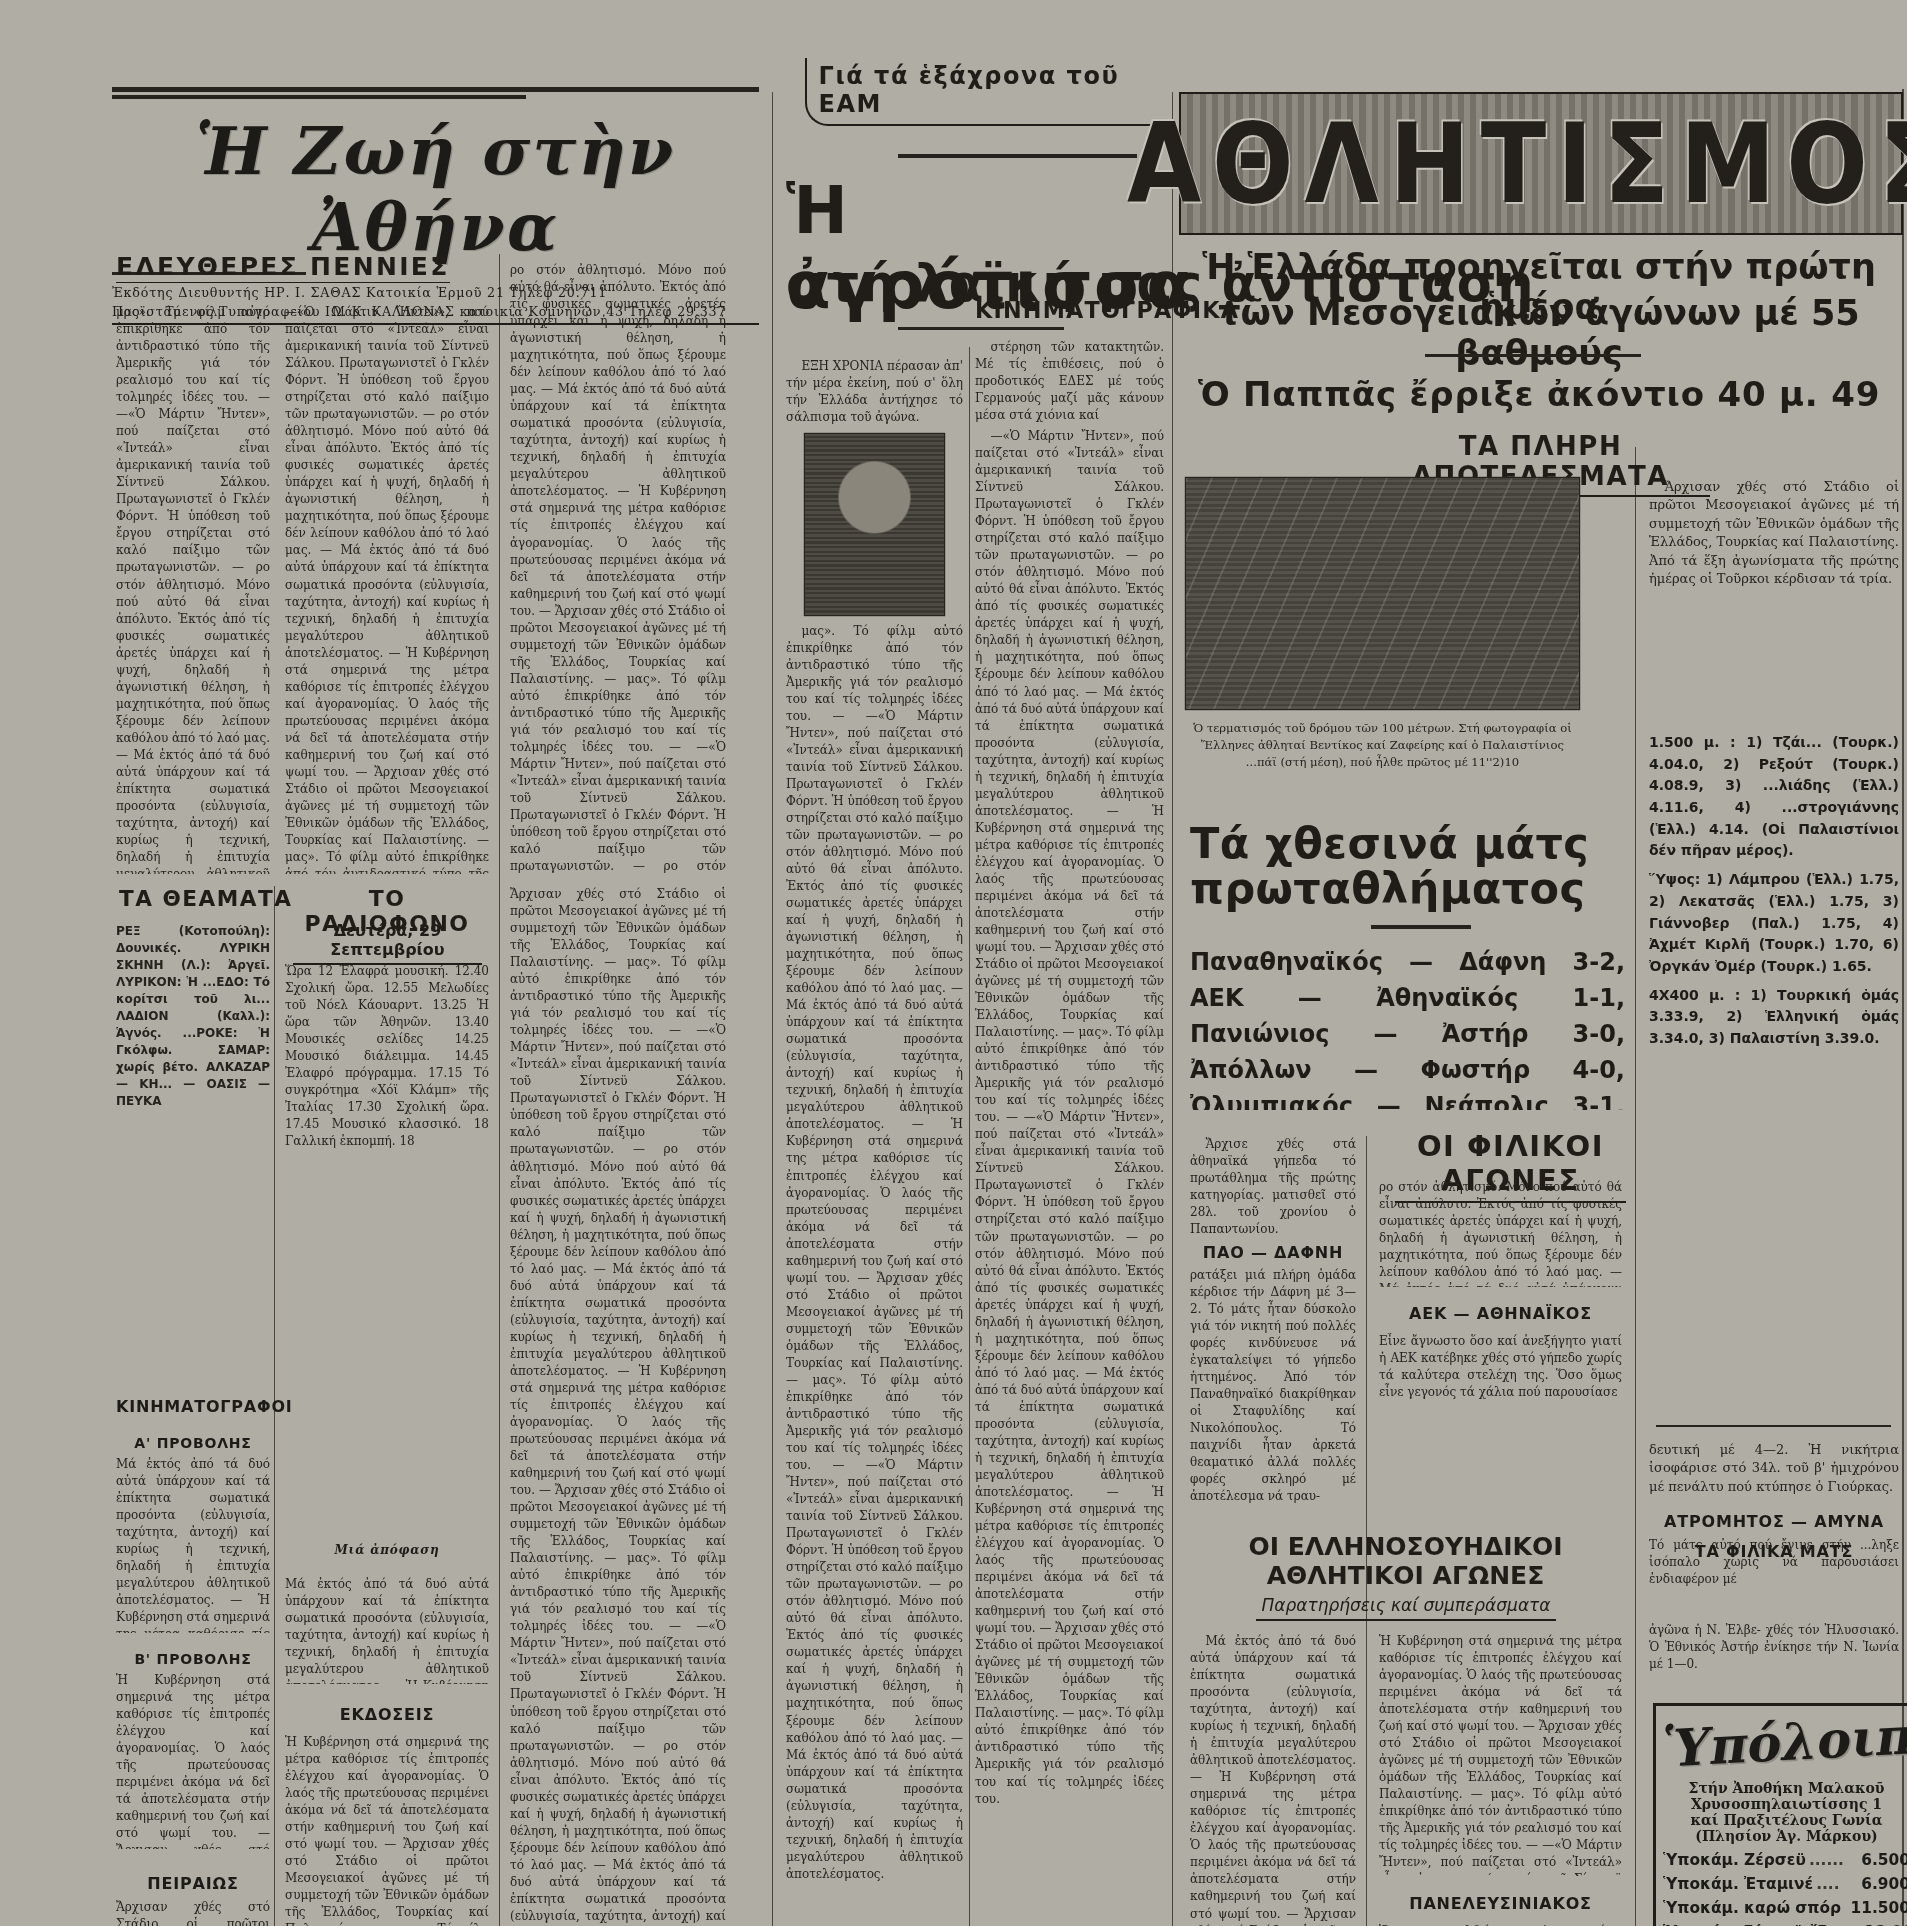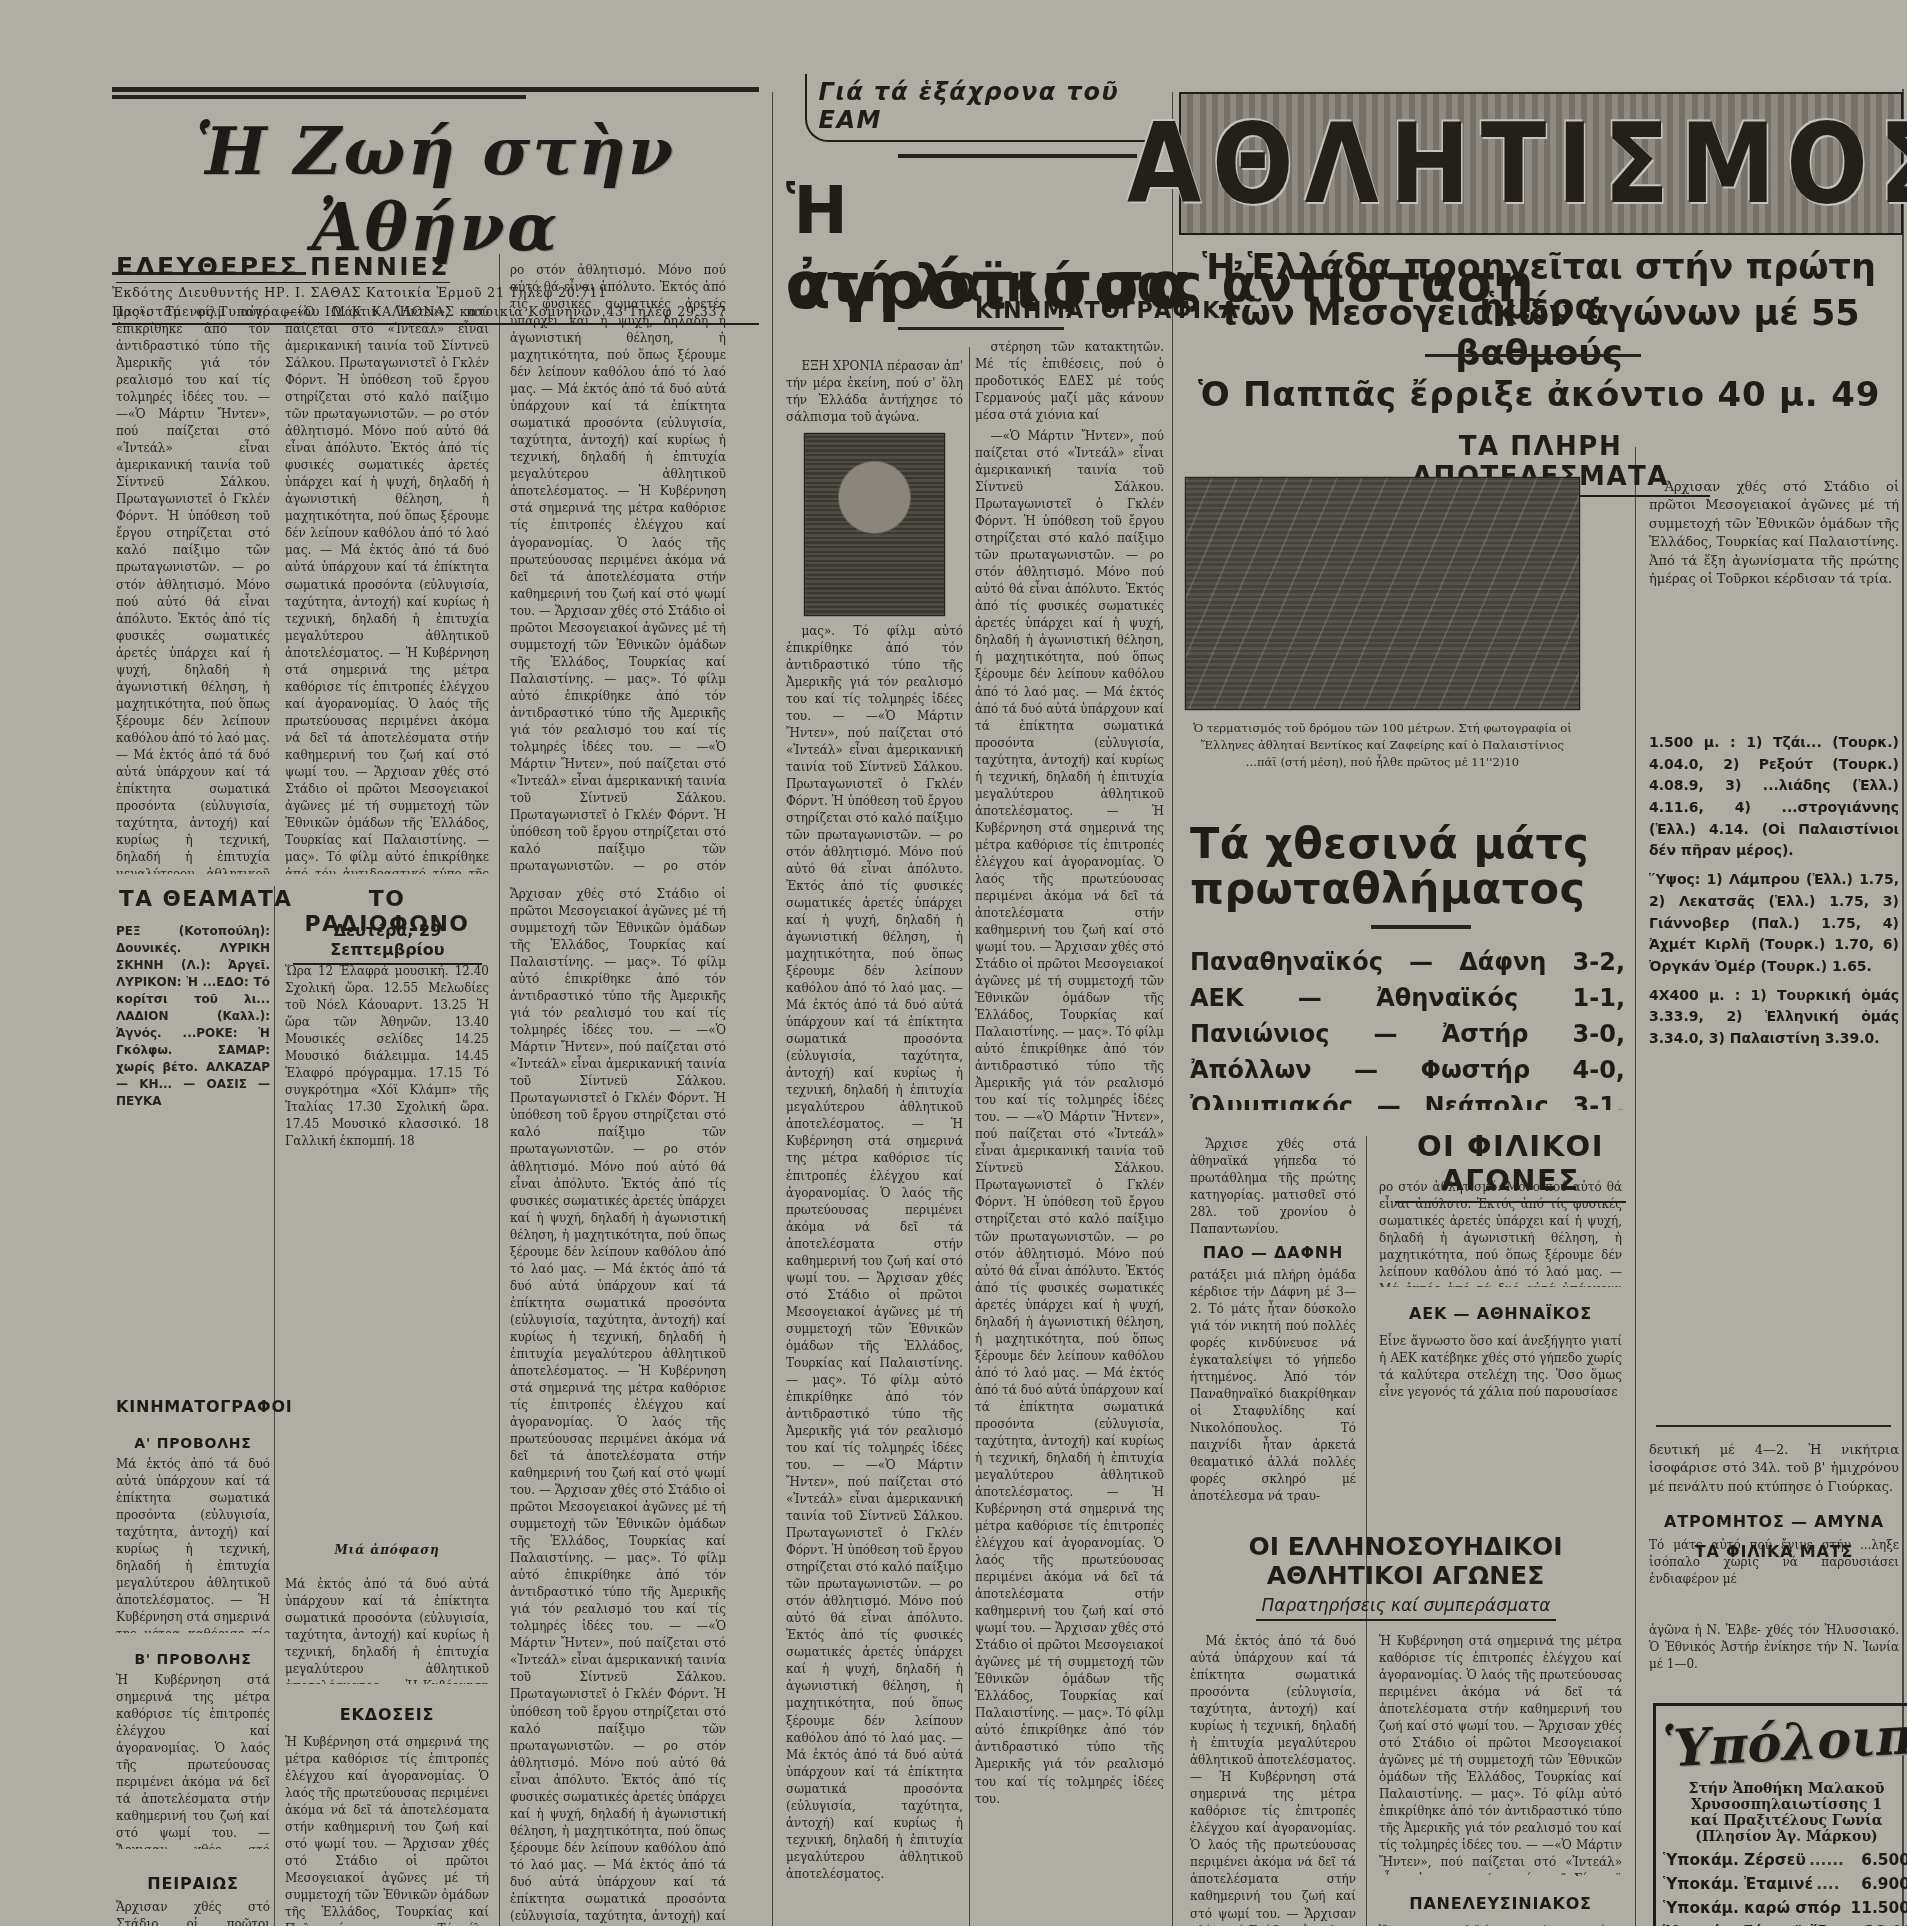--- a/index.html
+++ b/index.html
@@ -80,21 +80,21 @@
 <div class="abs hdr center" style="left:285px;top:886px;width:204px;font-size:22px;letter-spacing:1.5px;">ΤΟ ΡΑΔΙΟΦΩΝΟ</div>
 <div class="abs hdr center undl" style="left:293px;top:921px;width:189px;font-size:16px;">Δευτέρα, 29 Σεπτεμβρίου</div>
 <div class="abs txt" style="left:285px;top:963px;width:204px;height:551px;overflow:hidden;">Ὥρα 12 Ἐλαφρά μουσική. 12.40 Σχολική ὥρα. 12.55 Μελωδίες τοῦ Νόελ Κάουαρντ. 13.25 Ἡ ὥρα τῶν Ἀθηνῶν. 13.40 Μουσικές σελίδες 14.25 Μουσικό διάλειμμα. 14.45 Ἐλαφρό πρόγραμμα. 17.15 Τό συγκρότημα «Χόϊ Κλάμπ» τῆς Ἰταλίας 17.30 Σχολική ὥρα. 17.45 Μουσικό κλασσικό. 18 Γαλλική ἐκπομπή. 18</div>
 <div class="abs subhead" style="left:285px;top:1533px;width:204px;font-size:12px;font-family:'DejaVu Serif',serif;font-style:italic;">Μιά ἀπόφαση</div>
 <div class="abs txt" style="left:285px;top:1576px;width:204px;height:108px;overflow:hidden;">Μά ἐκτός ἀπό τά δυό αὐτά ὑπάρχουν καί τά ἐπίκτητα σωματικά προσόντα (εὐλυγισία, ταχύτητα, ἀντοχή) καί κυρίως ἡ τεχνική, δηλαδή ἡ ἐπιτυχία μεγαλύτερου ἀθλητικοῦ ἀποτελέσματος. — Ἡ Κυβέρνηση στά σημερινά της μέτρα καθόρισε τίς ἐπιτροπές ἐλέγχου καί ἀγορανομίας. Ὁ λαός τῆς πρωτεύουσας περιμένει ἀκόμα νά δεῖ τά ἀποτελέσματα στήν καθημερινή του ζωή καί στό ψωμί του. — Ἄρχισαν χθές στό Στάδιο οἱ πρῶτοι Μεσογειακοί ἀγῶνες μέ τή συμμετοχή τῶν Ἐθνικῶν ὁμάδων τῆς Ἑλλάδος, Τουρκίας καί Παλαιστίνης. — μας». Τό φίλμ αὐτό ἐπικρίθηκε ἀπό τόν ἀντιδραστικό τύπο τῆς Ἀμερικῆς γιά τόν ρεαλισμό του καί τίς τολμηρές ἰδέες του. — —«Ὁ Μάρτιν Ἤντεν», πού παίζεται στό «Ἰντεάλ» εἶναι ἀμερικανική ταινία τοῦ Σίντνεϋ Σάλκου. Πρωταγωνιστεῖ ὁ Γκλέν Φόρντ. Ἡ ὑπόθεση τοῦ ἔργου στηρίζεται στό καλό παίξιμο τῶν πρωταγωνιστῶν. — ρο στόν ἀθλητισμό. Μόνο πού αὐτό θά εἶναι ἀπόλυτο. Ἐκτός ἀπό τίς φυσικές σωματικές ἀρετές ὑπάρχει καί ἡ ψυχή, δηλαδή ἡ ἀγωνιστική θέληση, ἡ μαχητικότητα, πού ὅπως ξέρουμε δέν λείπουν καθόλου ἀπό τό λαό μας.</div>
 <div class="abs subhead" style="left:285px;top:1695px;width:204px;">ΕΚΔΟΣΕΙΣ</div>
 <div class="abs txt" style="left:285px;top:1734px;width:204px;height:404px;overflow:hidden;">Ἡ Κυβέρνηση στά σημερινά της μέτρα καθόρισε τίς ἐπιτροπές ἐλέγχου καί ἀγορανομίας. Ὁ λαός τῆς πρωτεύουσας περιμένει ἀκόμα νά δεῖ τά ἀποτελέσματα στήν καθημερινή του ζωή καί στό ψωμί του. — Ἄρχισαν χθές στό Στάδιο οἱ πρῶτοι Μεσογειακοί ἀγῶνες μέ τή συμμετοχή τῶν Ἐθνικῶν ὁμάδων τῆς Ἑλλάδος, Τουρκίας καί Παλαιστίνης. — μας». Τό φίλμ αὐτό ἐπικρίθηκε ἀπό τόν ἀντιδραστικό τύπο τῆς Ἀμερικῆς γιά τόν ρεαλισμό του καί τίς τολμηρές ἰδέες του. — —«Ὁ Μάρτιν Ἤντεν», πού παίζεται στό «Ἰντεάλ» εἶναι ἀμερικανική ταινία τοῦ Σίντνεϋ Σάλκου. Πρωταγωνιστεῖ ὁ Γκλέν Φόρντ. Ἡ ὑπόθεση τοῦ ἔργου στηρίζεται στό καλό παίξιμο τῶν πρωταγωνιστῶν. — ρο στόν ἀθλητισμό. Μόνο πού αὐτό θά εἶναι ἀπόλυτο. Ἐκτός ἀπό τίς φυσικές σωματικές ἀρετές ὑπάρχει καί ἡ ψυχή, δηλαδή ἡ ἀγωνιστική θέληση, ἡ μαχητικότητα, πού ὅπως ξέρουμε δέν λείπουν καθόλου ἀπό τό λαό μας. — Μά ἐκτός ἀπό τά δυό αὐτά ὑπάρχουν καί τά ἐπίκτητα σωματικά προσόντα (εὐλυγισία, ταχύτητα, ἀντοχή) καί κυρίως ἡ τεχνική, δηλαδή ἡ ἐπιτυχία μεγαλύτερου ἀθλητικοῦ ἀποτελέσματος. — Ἡ Κυβέρνηση στά σημερινά της μέτρα καθόρισε τίς ἐπιτροπές ἐλέγχου καί ἀγορανομίας. Ὁ λαός τῆς πρωτεύουσας περιμένει ἀκόμα νά δεῖ τά ἀποτελέσματα στήν καθημερινή του ζωή καί στό ψωμί του. — Ἄρχισαν χθές στό Στάδιο οἱ πρῶτοι Μεσογειακοί ἀγῶνες μέ τή συμμετοχή τῶν Ἐθνικῶν ὁμάδων τῆς Ἑλλάδος, Τουρκίας καί Παλαιστίνης.</div>
 
 <div class="abs txt" style="left:510px;top:886px;width:216px;height:1252px;overflow:hidden;">Ἄρχισαν χθές στό Στάδιο οἱ πρῶτοι Μεσογειακοί ἀγῶνες μέ τή συμμετοχή τῶν Ἐθνικῶν ὁμάδων τῆς Ἑλλάδος, Τουρκίας καί Παλαιστίνης. — μας». Τό φίλμ αὐτό ἐπικρίθηκε ἀπό τόν ἀντιδραστικό τύπο τῆς Ἀμερικῆς γιά τόν ρεαλισμό του καί τίς τολμηρές ἰδέες του. — —«Ὁ Μάρτιν Ἤντεν», πού παίζεται στό «Ἰντεάλ» εἶναι ἀμερικανική ταινία τοῦ Σίντνεϋ Σάλκου. Πρωταγωνιστεῖ ὁ Γκλέν Φόρντ. Ἡ ὑπόθεση τοῦ ἔργου στηρίζεται στό καλό παίξιμο τῶν πρωταγωνιστῶν. — ρο στόν ἀθλητισμό. Μόνο πού αὐτό θά εἶναι ἀπόλυτο. Ἐκτός ἀπό τίς φυσικές σωματικές ἀρετές ὑπάρχει καί ἡ ψυχή, δηλαδή ἡ ἀγωνιστική θέληση, ἡ μαχητικότητα, πού ὅπως ξέρουμε δέν λείπουν καθόλου ἀπό τό λαό μας. — Μά ἐκτός ἀπό τά δυό αὐτά ὑπάρχουν καί τά ἐπίκτητα σωματικά προσόντα (εὐλυγισία, ταχύτητα, ἀντοχή) καί κυρίως ἡ τεχνική, δηλαδή ἡ ἐπιτυχία μεγαλύτερου ἀθλητικοῦ ἀποτελέσματος. — Ἡ Κυβέρνηση στά σημερινά της μέτρα καθόρισε τίς ἐπιτροπές ἐλέγχου καί ἀγορανομίας. Ὁ λαός τῆς πρωτεύουσας περιμένει ἀκόμα νά δεῖ τά ἀποτελέσματα στήν καθημερινή του ζωή καί στό ψωμί του. — Ἄρχισαν χθές στό Στάδιο οἱ πρῶτοι Μεσογειακοί ἀγῶνες μέ τή συμμετοχή τῶν Ἐθνικῶν ὁμάδων τῆς Ἑλλάδος, Τουρκίας καί Παλαιστίνης. — μας». Τό φίλμ αὐτό ἐπικρίθηκε ἀπό τόν ἀντιδραστικό τύπο τῆς Ἀμερικῆς γιά τόν ρεαλισμό του καί τίς τολμηρές ἰδέες του. — —«Ὁ Μάρτιν Ἤντεν», πού παίζεται στό «Ἰντεάλ» εἶναι ἀμερικανική ταινία τοῦ Σίντνεϋ Σάλκου. Πρωταγωνιστεῖ ὁ Γκλέν Φόρντ. Ἡ ὑπόθεση τοῦ ἔργου στηρίζεται στό καλό παίξιμο τῶν πρωταγωνιστῶν. — ρο στόν ἀθλητισμό. Μόνο πού αὐτό θά εἶναι ἀπόλυτο. Ἐκτός ἀπό τίς φυσικές σωματικές ἀρετές ὑπάρχει καί ἡ ψυχή, δηλαδή ἡ ἀγωνιστική θέληση, ἡ μαχητικότητα, πού ὅπως ξέρουμε δέν λείπουν καθόλου ἀπό τό λαό μας. — Μά ἐκτός ἀπό τά δυό αὐτά ὑπάρχουν καί τά ἐπίκτητα σωματικά προσόντα (εὐλυγισία, ταχύτητα, ἀντοχή) καί κυρίως ἡ τεχνική, δηλαδή ἡ ἐπιτυχία μεγαλύτερου ἀθλητικοῦ ἀποτελέσματος. — Ἡ Κυβέρνηση στά σημερινά της μέτρα καθόρισε τίς ἐπιτροπές ἐλέγχου καί ἀγορανομίας. Ὁ λαός τῆς πρωτεύουσας περιμένει ἀκόμα νά δεῖ τά ἀποτελέσματα στήν καθημερινή του ζωή καί στό ψωμί του.</div>
 
-<div class="abs" style="left:805px;top:74px;width:339px;border-left:2.3px solid #201d18;border-bottom:2.3px solid #201d18;border-radius:0 0 0 23px;padding:3.9px 0 6.2px 11.6px;font-style:italic;">
+<div class="abs" style="left:805px;top:58px;width:339px;border-left:2.3px solid #201d18;border-bottom:2.3px solid #201d18;border-radius:0 0 0 23px;padding:3.9px 0 6.2px 11.6px;">
   <span class="hdr" style="font-size:24px;letter-spacing:1.5px;">Γιά τά ἑξάχρονα τοῦ ΕΑΜ</span>
 </div>
 <div class="abs rule" style="left:898px;top:154px;width:239px;height:3.9px;"></div>
 <div class="abs hdr" style="left:786px;top:173px;width:381px;font-size:65px;letter-spacing:1.5px;">Ἡ ἀγρότισσα</div>
 <div class="abs hdr" style="left:786px;top:254px;width:381px;font-size:51px;letter-spacing:0.8px;white-space:nowrap;">στή λαϊκή μας ἀντίσταση</div>
 <div class="abs rule" style="left:898px;top:327px;width:166px;height:3.1px;"></div>
 
 <div class="abs txt" style="left:786px;top:358px;width:177px;height:1722px;overflow:hidden;">
   <p>ΕΞΗ ΧΡΟΝΙΑ πέρασαν ἀπ' τήν μέρα ἐκείνη, πού σ' ὅλη τήν Ἑλλάδα ἀντήχησε τό σάλπισμα τοῦ ἀγώνα.</p>
   <div class="halftone" style="width:139px;height:181px;margin:7.7px auto;"></div>

